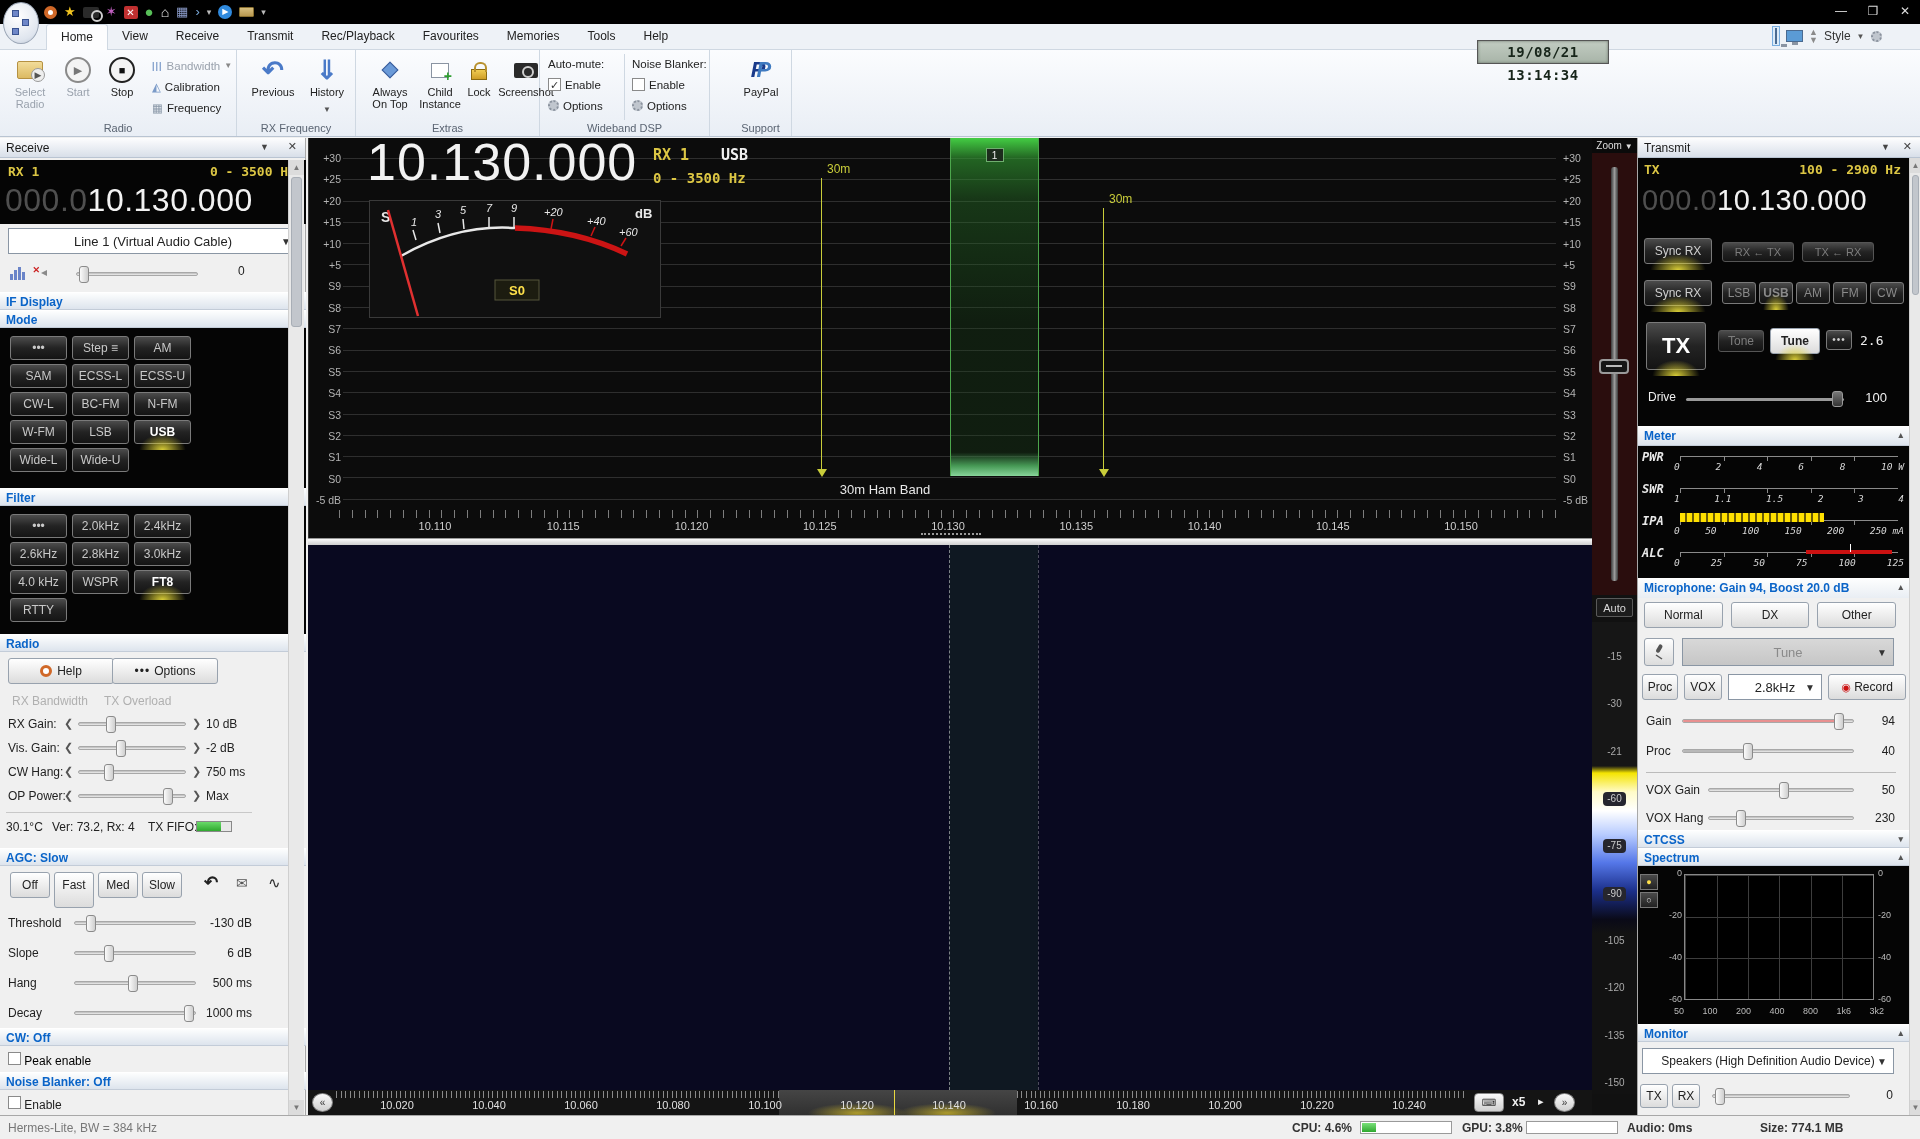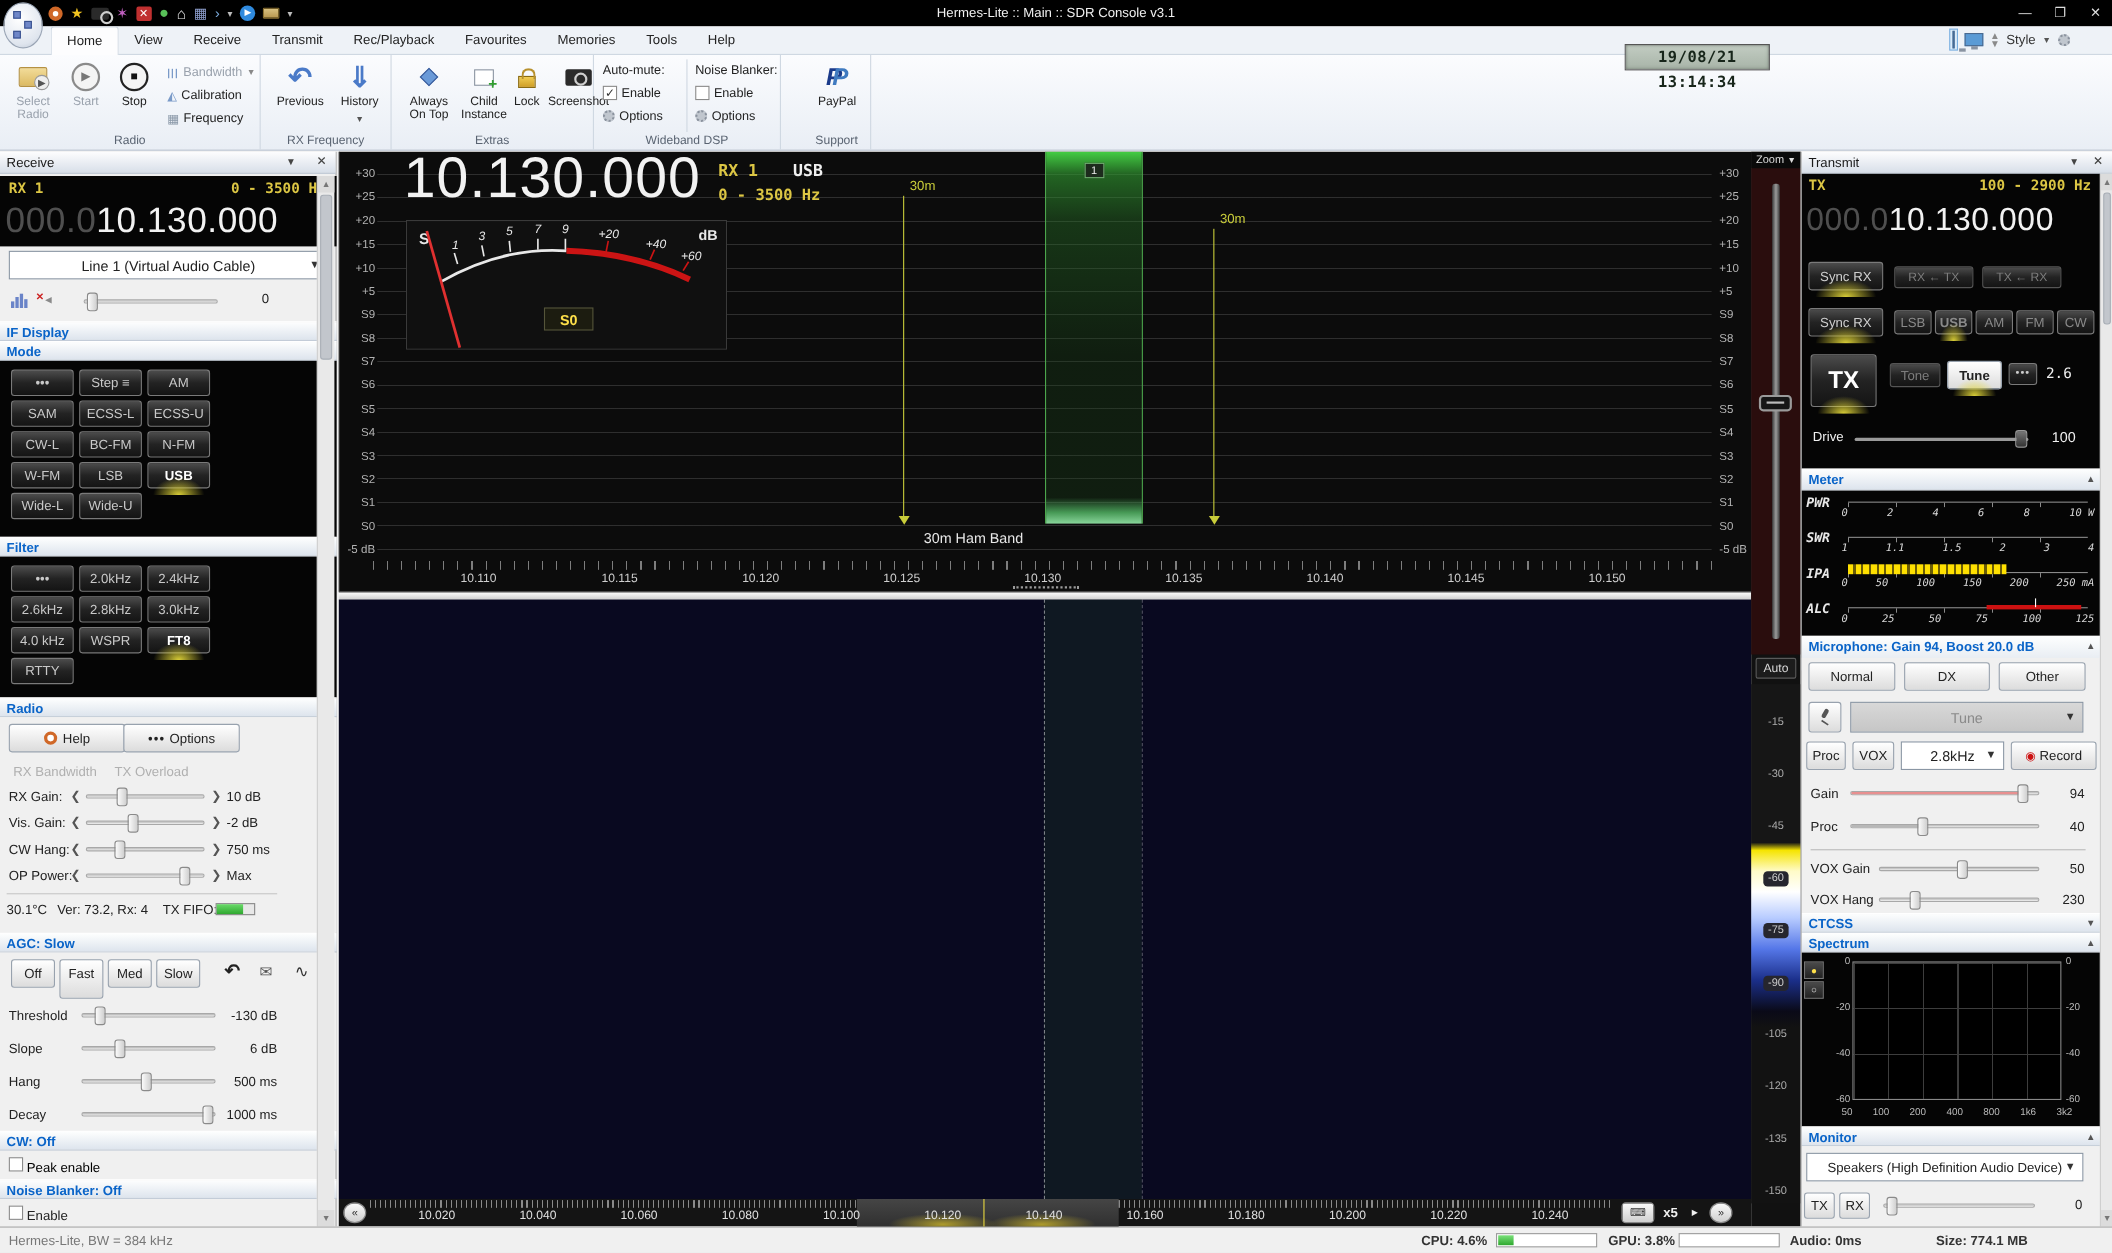--- a/index.html
+++ b/index.html
@@ -165,21 +165,20 @@
       <span style="background:#c03030;color:#fff;width:14px;height:13px;line-height:13px;text-align:center;font-size:10px;border-radius:2px;">✕</span>
       <span style="color:#58c058;font-size:15px;">●</span>
       <span style="color:#e8e8e8;font-size:14px;">⌂</span>
       <span style="color:#8a9ac8;">▦</span>
       <span style="color:#7aa8d8;">›</span>
       <span style="color:#bbb;font-size:9px;">▾</span>
       <span style="background:#2f8ade;color:#fff;width:14px;height:14px;line-height:14px;border-radius:50%;text-align:center;font-size:8px;">▶</span>
       <span style="width:15px;height:10px;background:linear-gradient(#d8c080,#b89850);border:1px solid #8a7030;border-radius:1px;"></span>
       <span style="color:#bbb;font-size:9px;">▾</span>
     </div>
-    <div class="titletext">Hermes-Lite :: Main :: SDR Console v3.1</div>
     <span class="winbtn" style="right:64px;">—</span>
     <span class="winbtn" style="right:32px;">❐</span>
     <span class="winbtn" style="right:0;">✕</span>
   </div>
 
   <div class="abs appbtn">
     <span class="sq" style="left:8px;top:7px;"></span>
     <span class="sq" style="left:18px;top:16px;"></span>
     <span class="sq" style="left:8px;top:25px;"></span>
   </div>
@@ -625,21 +624,21 @@
     <div class="zslider">
       <div class="zgroove"></div>
       <div class="zhandle"></div>
     </div>
     <div class="autobtn">Auto</div>
     <div class="wfscale">
       <div class="wfticks">
 
       <span>-15</span>
           <span>-30</span>
-          <span>-45</span>
+          <span>-21</span>
           <span class="on">-60</span>
           <span class="on">-75</span>
           <span class="on">-90</span>
           <span>-105</span>
           <span>-120</span>
           <span>-135</span>
           <span>-150</span>
         </div>
     </div>
   </div>

